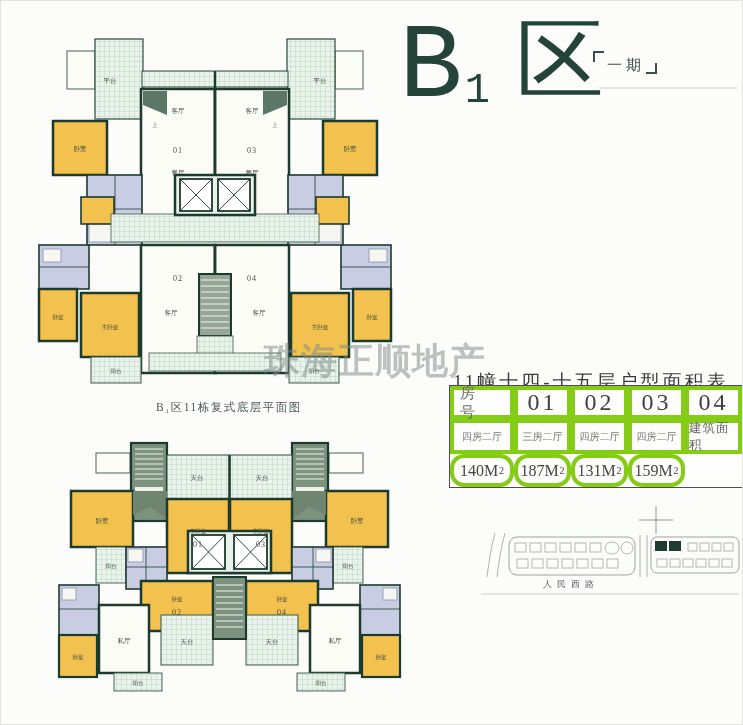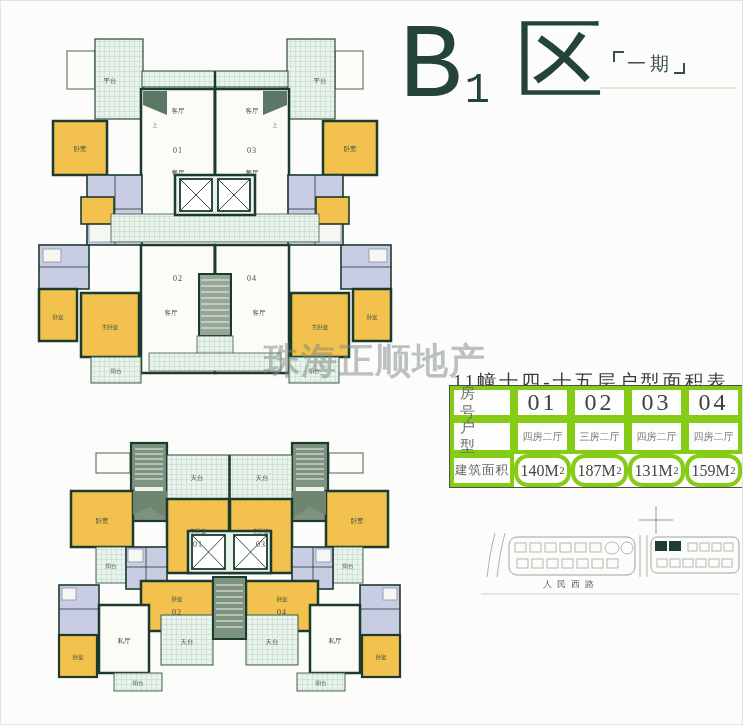--- a/index.html
+++ b/index.html
@@ -3,21 +3,21 @@
 <meta charset="utf-8">
 <style>
   html,body{margin:0;padding:0;background:#e9e9e7;}
   #stage{position:relative;width:743px;height:725px;background:#fcfcfa;overflow:hidden;
          font-family:"Liberation Serif",serif;border:1px solid #e2e2de;box-sizing:border-box;}
   
   .title{position:absolute;left:398px;top:14px;color:#24433a;white-space:nowrap;font-family:Liberation Mono, monospace;}
   .title .b{font-size:106px;line-height:1;}
   .title .sub{font-size:42px;vertical-align:-6px;margin-left:2px;}
   .title .qu{font-size:88px;line-height:1;margin-left:26px;vertical-align:6px;}
-  .phase{position:absolute;left:612px;top:50px;font-size:19px;color:#3a4f46;letter-spacing:4px;}
+  .phase{position:absolute;left:592px;top:50px;font-size:15px;color:#3a4f46;letter-spacing:4px;}
   .phase .corner-tl{display:inline-block;width:9px;height:9px;border-top:2px solid #3a4f46;border-left:2px solid #3a4f46;margin-right:3px;vertical-align:8px;}
   .phase .corner-br{display:inline-block;width:9px;height:9px;border-bottom:2px solid #3a4f46;border-right:2px solid #3a4f46;margin-left:1px;vertical-align:-4px;}
   .phase-line{position:absolute;left:598px;top:86px;width:138px;height:2px;background:#e6e6e1;}
   
   .watermark{position:absolute;left:263px;top:336px;font-size:36px;font-weight:bold;
              color:rgba(125,138,134,0.52);letter-spacing:1px;z-index:30;white-space:nowrap;}
   
   .caption{position:absolute;width:220px;text-align:center;font-size:11.5px;color:#4a5a52;letter-spacing:1.5px;}
   .cap-a{left:118px;top:399px;}
   .cap-b{left:498px;top:659px;}
@@ -116,39 +116,39 @@
       <text class="rlab" x="142" y="284">客厅</text>
       <text class="rlab" x="230" y="284">客厅</text>
       <text class="rlab2" x="81" y="298">主卧室</text>
       <text class="rlab2" x="291" y="298">主卧室</text>
       <text class="rlab2" x="29" y="288">卧室</text>
       <text class="rlab2" x="343" y="288">卧室</text>
       <text class="rlab2" x="87" y="342">阳台</text>
       <text class="rlab2" x="285" y="342">阳台</text>
     </g>
   </svg>
+  <div class="caption cap-a">B₁区11栋复式底层平面图</div>
 
   <div class="title">
     <span class="b">B</span><span class="sub">1</span><span class="qu">区</span>
   </div>
   <div class="phase">
     <span class="corner-tl"></span><span>一期</span><span class="corner-br"></span>
   </div>
   <div class="phase-line"></div>
 
   <div class="watermark">珠海正顺地产</div>
 
   <div class="tbl-title">11幢十四-十五层户型面积表</div>
   <div class="tbl">
     <div class="c h1">房 号</div>
     <div class="c num">01</div>
     <div class="c num">02</div>
     <div class="c num">03</div>
     <div class="c num">04</div>
-    <div class="c h1">户 型</div>
     <div class="c typ">四房二厅</div>
     <div class="c typ">三房二厅</div>
     <div class="c typ">四房二厅</div>
     <div class="c typ">四房二厅</div>
     <div class="c h3">建筑面积</div>
     <div class="c area">
         <span>140M</span>
         <sup>2</sup>
       </div>
     <div class="c area">

